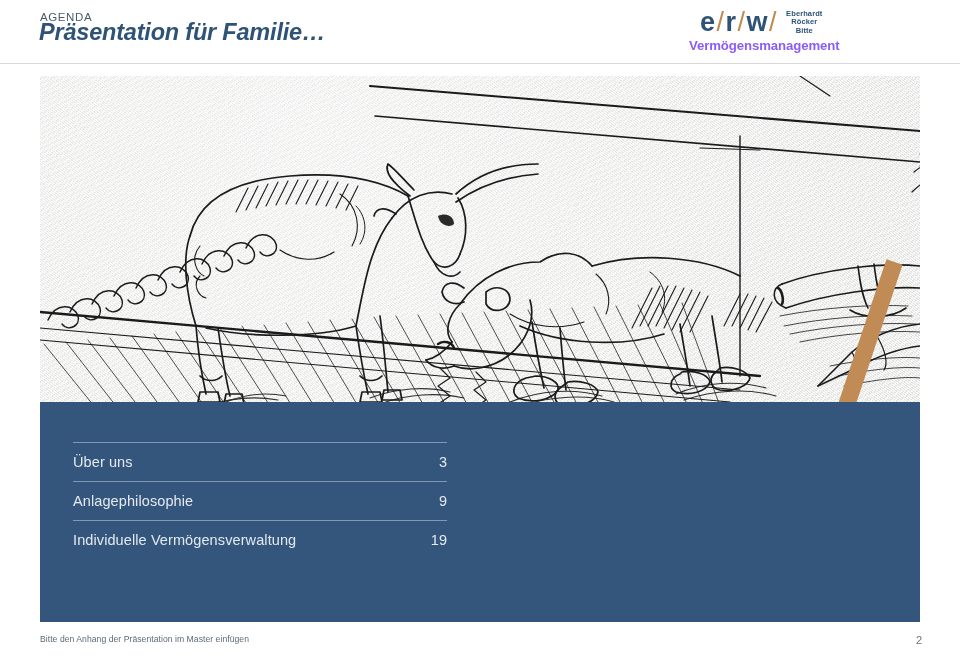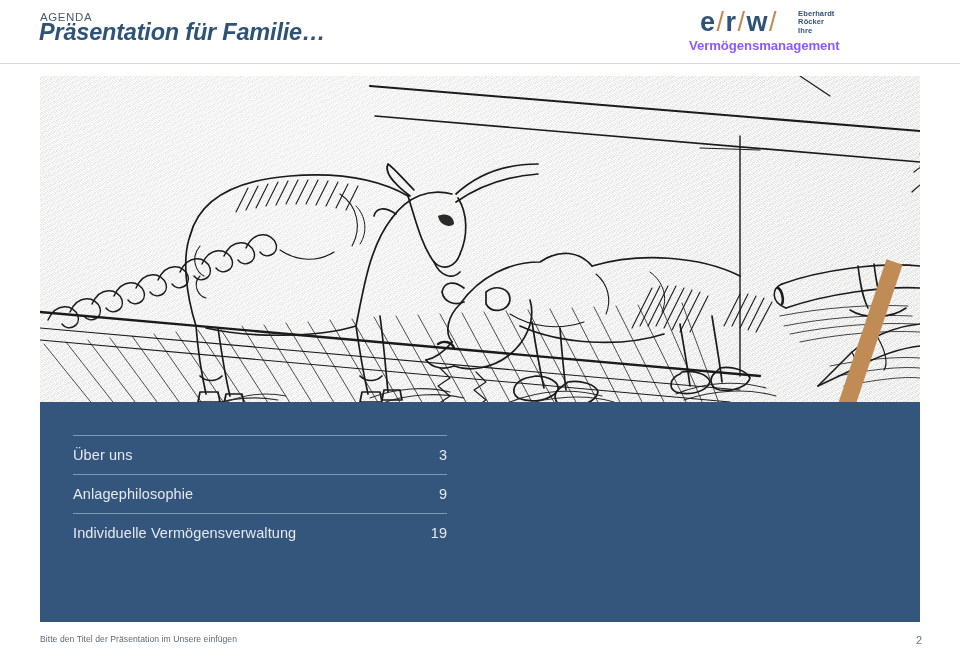--- a/index.html
+++ b/index.html
@@ -74,27 +74,28 @@
     letter-spacing: 0.5px;
     white-space: nowrap;
     margin-left: 12px;
   }
   .logo-mark .sl {
     color: #c08a52;
     font-weight: 400;
     padding: 0 1px;
   }
   .logo-sub3 {
-    margin-left: 20px;
+    margin-left: 8px;
     margin-top: 2px;
     font-size: 7.5px;
     line-height: 8.4px;
     color: #2f5377;
     font-weight: 700;
     letter-spacing: 0.1px;
+    text-align: center;
   }
   .logo-tagline {
     position: absolute;
     left: 1px;
     top: 30px;
     font-size: 13.2px;
     font-weight: 700;
     color: #8b5cf6;
     letter-spacing: -0.1px;
     white-space: nowrap;
@@ -138,21 +139,21 @@
   .toc-panel {
     position: absolute;
     left: 40px;
     top: 402px;
     width: 880px;
     height: 220px;
     background: #34567d;
   }
   .toc-cols {
     position: absolute;
-    left: 0; top: 0;
+    left: 0; top: 7px;
     width: 880px;
     height: 220px;
     display: flex;
   }
   .toc-col {
     width: 440px;
     padding: 33px 33px 0 33px;
     box-sizing: border-box;
   }
   .toc-row {
@@ -202,21 +203,21 @@
 <div class="header">
   <div class="eyebrow">AGENDA</div>
   <div class="page-title">Präsentation für Familie…</div>
 
   <div class="logo">
     <div class="logo-row">
       <div class="logo-mark"><span>e</span><span class="sl">/</span><span>r</span><span class="sl">/</span><span>w</span><span class="sl">/</span></div>
       <div class="logo-sub3">
         <div>Eberhardt</div>
         <div>Röcker</div>
-        <div>Ihre</div>
+        <div>Bitte</div>
       </div>
     </div>
     <div class="logo-tagline">Vermögensmanagement</div>
   </div>
 
   <div class="header-rule"></div>
 </div>
 
 <div class="illustration">
   <div class="paper-tex"></div>
@@ -454,14 +455,14 @@
       <div class="toc-row">
         <span class="toc-label">Individuelle Vermögensverwaltung</span>
         <span class="toc-page">19</span>
       </div>
     </div>
 
 
   </div>
 </div>
 
-<div class="footer-note">Bitte den Titel der Präsentation im Unsere einfügen</div>
+<div class="footer-note">Bitte den Anhang der Präsentation im Master einfügen</div>
 <div class="footer-page">2</div>
 
 </body></html>

